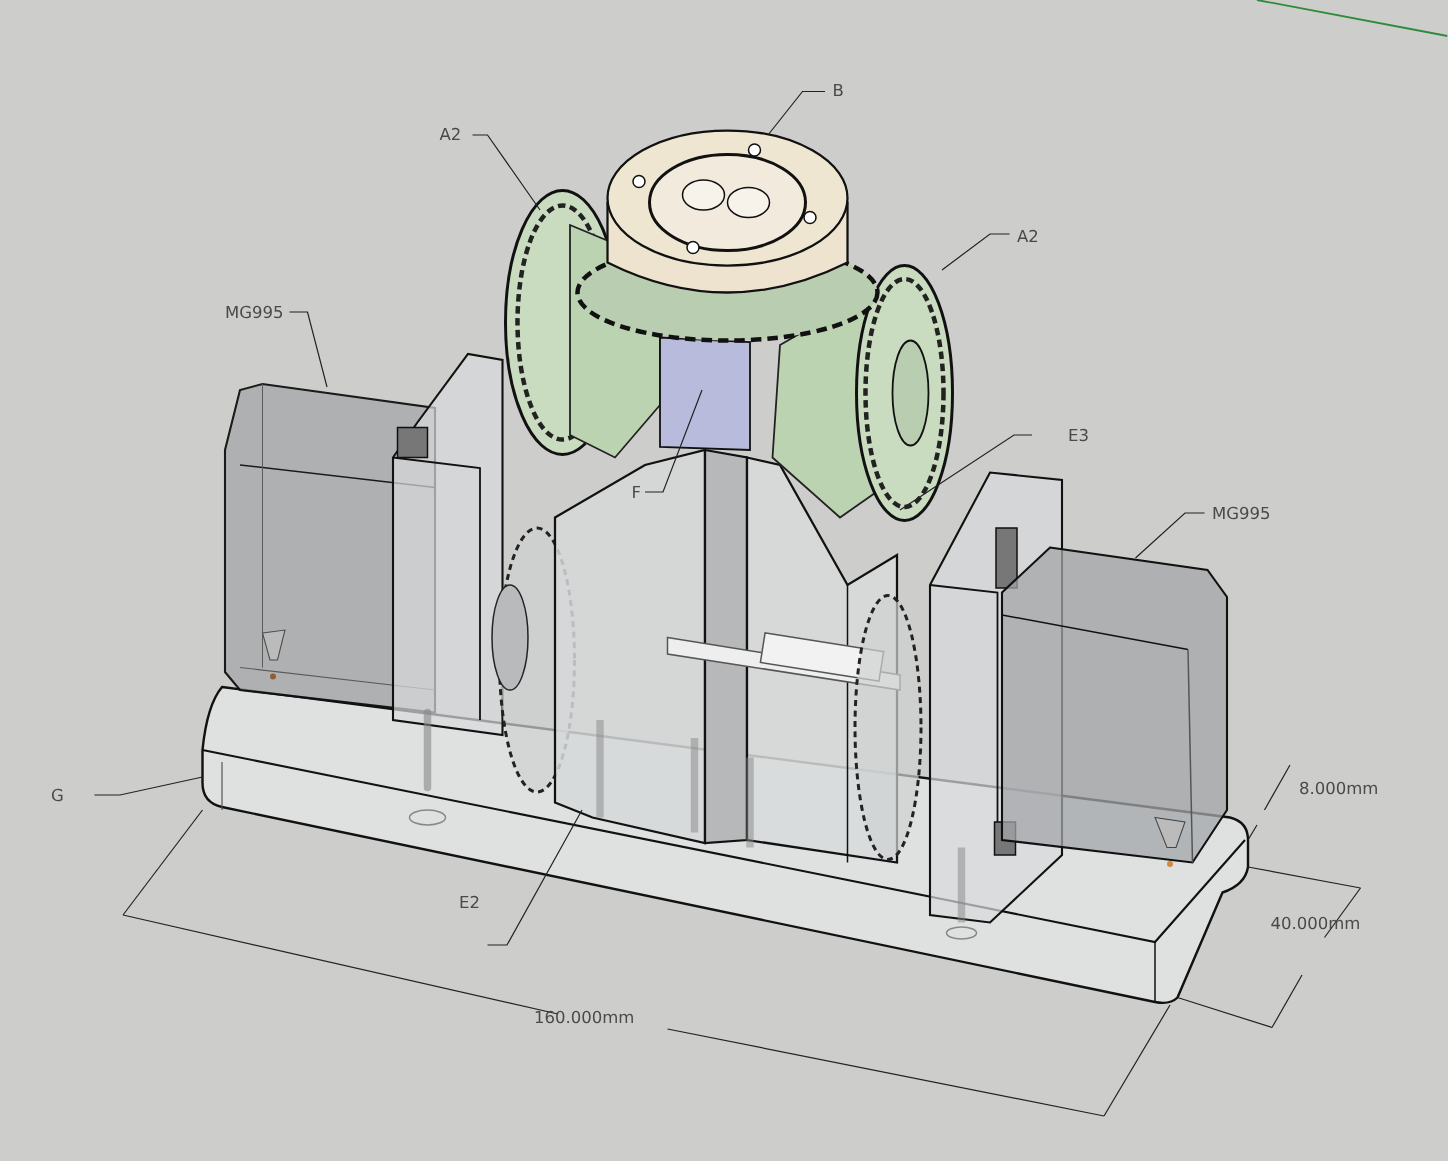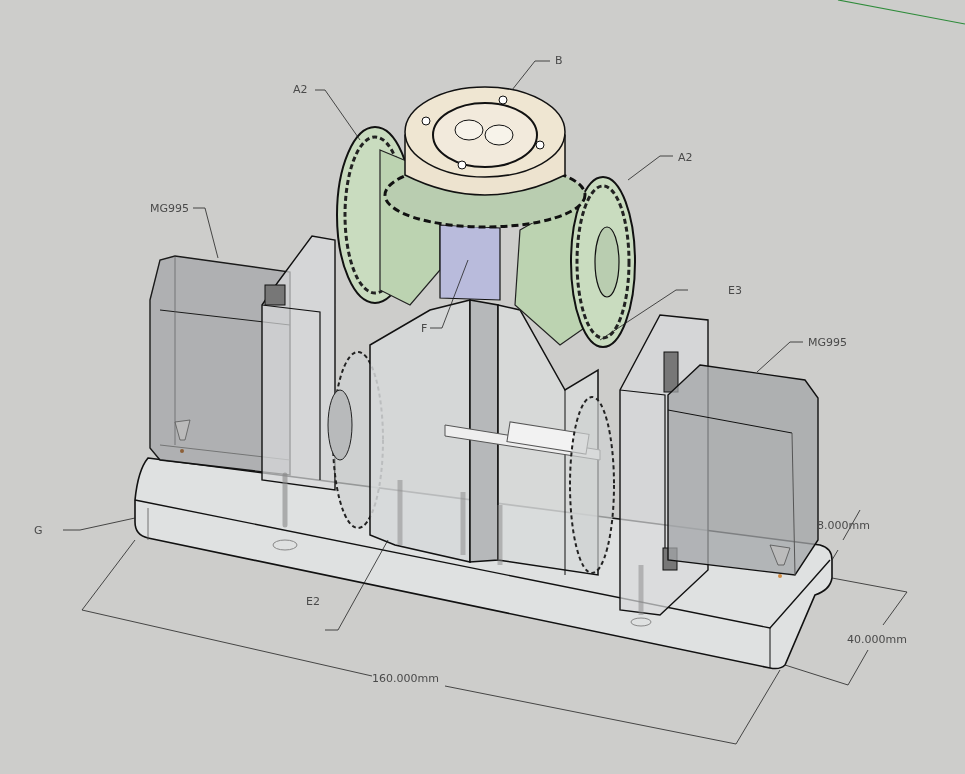--- a/index.html
+++ b/index.html
@@ -133,22 +133,22 @@
     <line x1="832" y1="560" x2="838" y2="550"></line>
   </g>
 </svg>
 
 
 <span class="lbl" style="left:555px;top:55px">B</span>
 <span class="lbl" style="left:293px;top:84px">A2</span>
 <span class="lbl" style="left:678px;top:152px">A2</span>
 <span class="lbl" style="left:150px;top:203px">MG995</span>
 <span class="lbl" style="left:808px;top:337px">MG995</span>
-<span class="lbl" style="left:728px;top:285px">E3</span>
+<span class="lbl" style="left:712px;top:285px">E3</span>
 <span class="lbl" style="left:421px;top:323px">F</span>
 <span class="lbl" style="left:34px;top:525px">G</span>
 <span class="lbl" style="left:306px;top:596px">E2</span>
 
 
-<span class="lbl" style="left:372px;top:673px">160.000mm</span>
-<span class="lbl" style="left:847px;top:634px">40.000mm</span>
-<span class="lbl" style="left:817px;top:520px">8.000mm</span>
+<span class="lbl" style="left:356px;top:673px">160.000mm</span>
+<span class="lbl" style="left:847px;top:610px">40.000mm</span>
+<span class="lbl" style="left:866px;top:520px">8.000mm</span>
 </div>
 
 </body></html>

